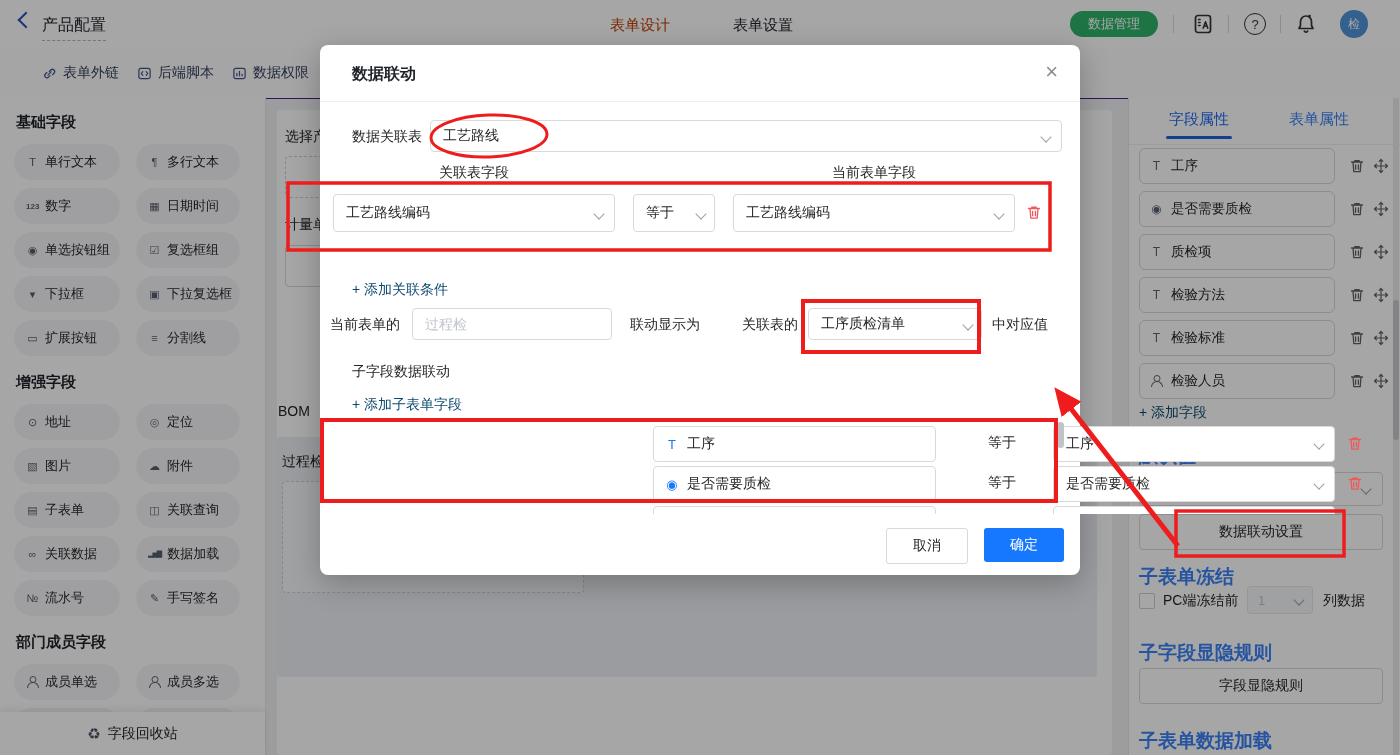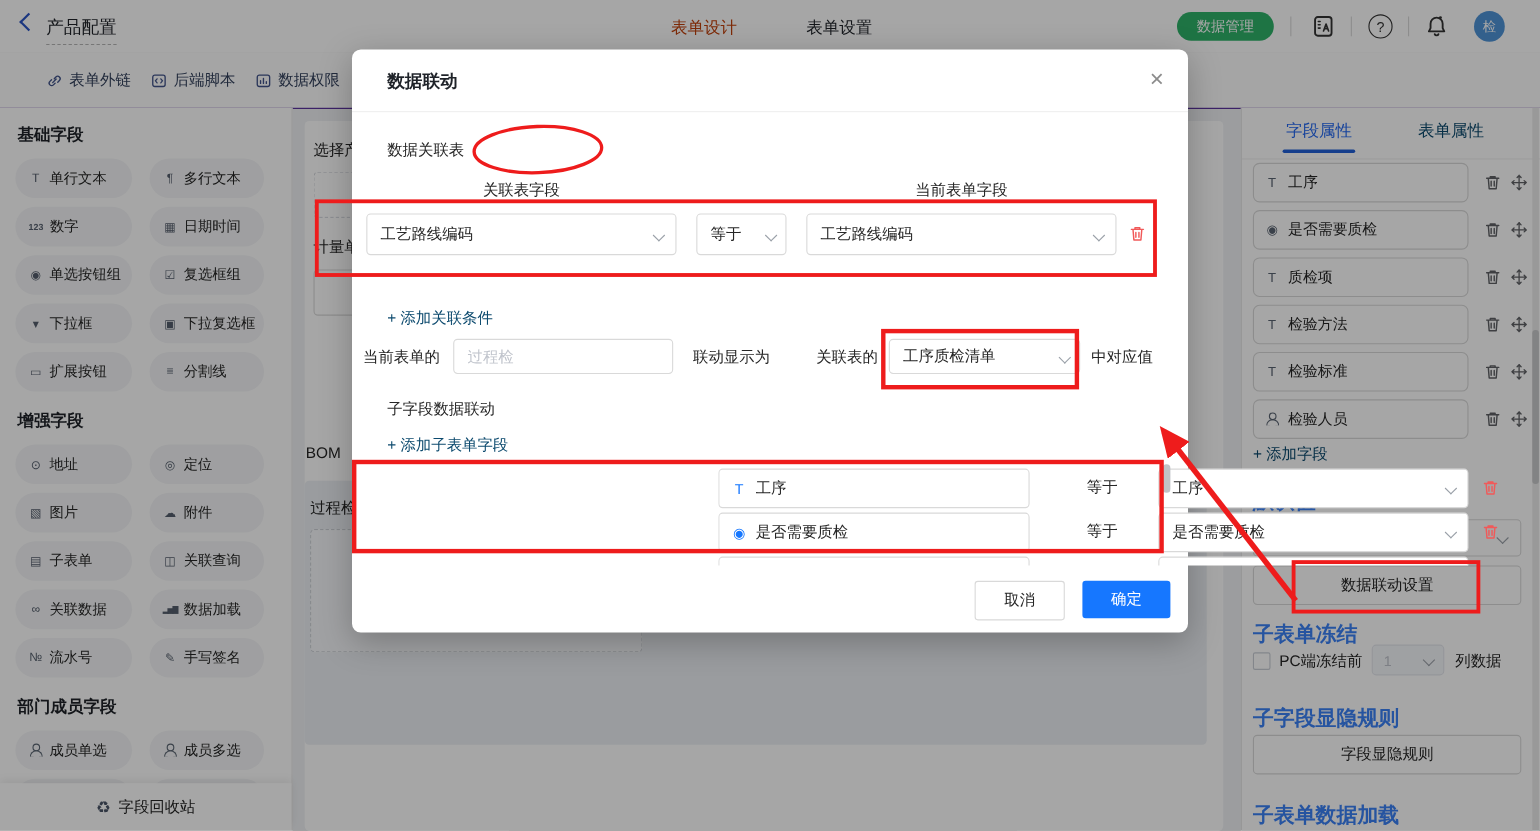--- a/index.html
+++ b/index.html
@@ -42,21 +42,21 @@
 
   
   .canvas-card{position:absolute;left:277px;top:110px;width:835px;height:645px;background:#fff;border-radius:4px;}
   .cv-label{position:absolute;font-size:14px;color:#262626;}
   .cv-dashed{position:absolute;border:1px dashed #ccd0d6;border-radius:4px;background:#fff;}
   .cv-box{position:absolute;border:1px solid #d9d9d9;border-radius:4px;background:#fff;}
   .cv-sub{position:absolute;left:0;top:327px;width:820px;height:240px;background:#edf0f4;border-radius:4px;}
 
   
   .rpanel{position:absolute;left:1128px;top:98px;width:272px;height:657px;background:#fff;border-left:1px solid #e6e6e6;}
-  .rtab{position:absolute;top:12px;font-size:15px;color:#0c4a6e;}
+  .rtab{position:absolute;top:12px;font-size:15px;color:#3b82f6;}
   .rtab.active{color:#2468f0;}
   .rtab.active::after{content:"";position:absolute;left:-3px;right:-3px;bottom:-10px;height:3px;background:#2160d8;border-radius:2px;}
   .rtab-line{position:absolute;left:0;top:46px;width:272px;height:1px;background:#f0f0f0;}
   .prow{position:absolute;left:10px;width:258px;height:36px;}
   .pbox{position:absolute;left:0;top:0;width:196px;height:36px;border:1px solid #d9d9d9;border-radius:6px;box-sizing:border-box;display:flex;align-items:center;padding-left:10px;gap:8px;font-size:13.5px;color:#262626;background:#fff;}
   .pglyph{font-size:12px;color:#5a6472;min-width:13px;text-align:center;}
   .rico{position:absolute;top:10px;width:16px;height:16px;color:#606266;}
   .blue-link{color:#0c4a6e;font-size:14px;}
   .rp-title{font-size:19px;font-weight:bold;color:#3b82f6;}
   .rsel{position:absolute;left:10px;width:244px;height:34px;border:1px solid #d9d9d9;border-radius:4px;box-sizing:border-box;display:flex;align-items:center;padding:0 26px 0 12px;font-size:14px;color:#262626;background:#fff;}
@@ -403,20 +403,24 @@
   <div class="scroll-thumb"></div>
 
   <div class="dim"></div>
 
   <div class="modal">
     <span class="m-title">数据联动</span>
     <span class="m-close">×</span>
     <div class="m-divider"></div>
 
     <span class="m-label" style="left:32px;top:83px">数据关联表</span>
+    <div class="sel" style="left:110px;top:75px;width:632px;height:32px">
+        <span>工艺路线</span>
+        <span class="chev"></span>
+      </div>
 
     <span class="m-colhead" style="left:13px;top:119px;width:282px">关联表字段</span>
     <span class="m-colhead" style="left:413px;top:119px;width:282px">当前表单字段</span>
 
     <div class="sel" style="left:13px;top:149px;width:282px;height:38px">
         <span>工艺路线编码</span>
         <span class="chev" style="top:15px"></span>
       </div>
     <div class="sel" style="left:313px;top:149px;width:82px;height:38px">
         <span>等于</span>

